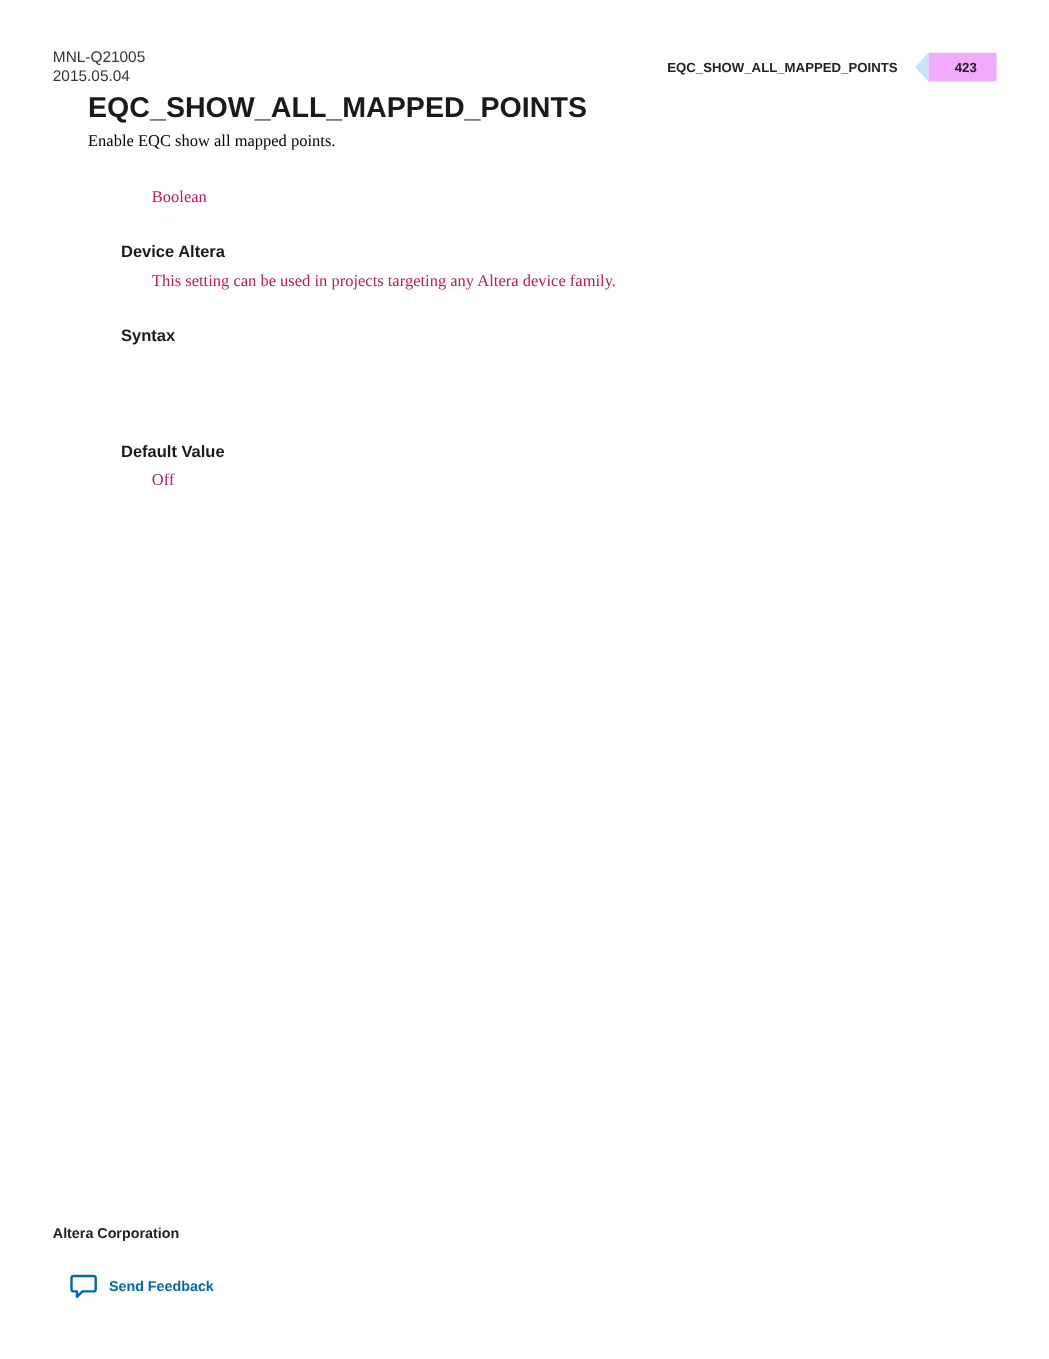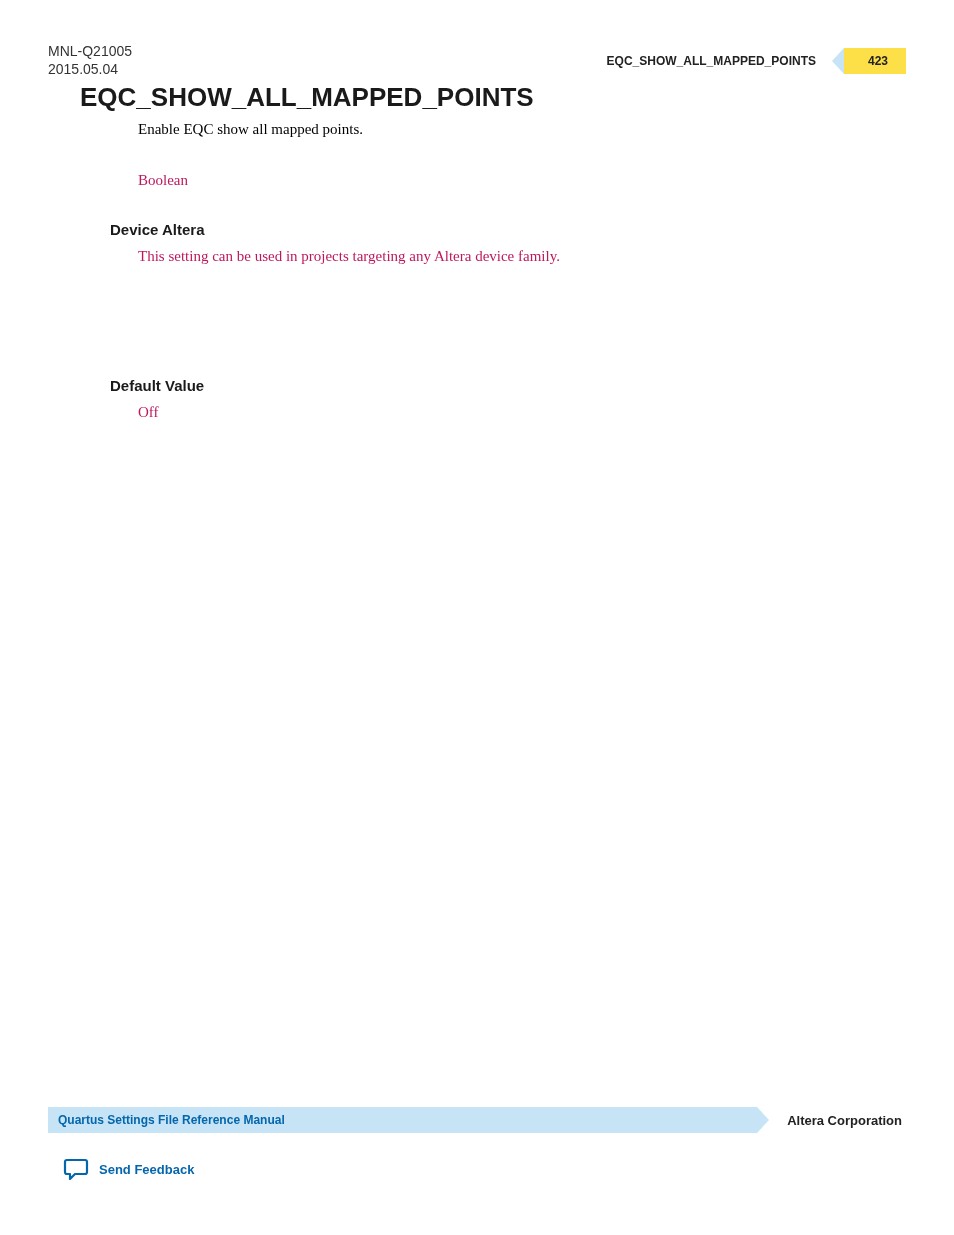--- a/index.html
+++ b/index.html
@@ -31,21 +31,21 @@
       align-items: center;
       gap: 0;
     }
     .header-section-title {
       font-size: 12px;
       font-weight: bold;
       color: #222;
       padding-right: 28px;
     }
     .page-badge {
-      background: #fde047;
+      background: #f0abfc;
       position: relative;
       padding: 6px 18px 6px 24px;
       font-size: 12px;
       font-weight: bold;
       color: #222;
       text-align: right;
     }
     .page-badge::before {
       content: '';
       position: absolute;
@@ -67,21 +67,20 @@
       font-size: 26px;
       font-weight: bold;
       color: #1a1a1a;
       margin-bottom: 6px;
       font-family: 'Myriad Pro', 'Segoe UI', sans-serif;
     }
     .description {
       font-size: 15px;
       font-family: Georgia, 'Times New Roman', serif;
       color: #000;
-      margin-left: 58px;
       margin-bottom: 30px;
       line-height: 1.4;
     }
     .section-head {
       font-size: 15px;
       font-weight: bold;
       color: #1a1a1a;
       margin-left: 30px;
       margin-bottom: 8px;
       font-family: 'Myriad Pro', 'Segoe UI', sans-serif;
@@ -172,30 +171,28 @@
 
 <div class="main">
   <h1 class="title">EQC_SHOW_ALL_MAPPED_POINTS</h1>
   <p class="description">Enable EQC show all mapped points.</p>
 
   <p class="section-body">Boolean</p>
 
   <h3 class="section-head">Device Altera</h3>
   <p class="section-body">This setting can be used in projects targeting any Altera device family.</p>
 
+  <h3 class="section-head">Syntax</h3>
   <div class="syntax-gap"></div>
 
   <h3 class="section-head">Default Value</h3>
   <p class="section-body">Off</p>
 </div>
 
 <div class="footer-bar">
-  <div class="footer-bar-left">
-    <span class="footer-manual-title">Quartus Settings File Reference Manual</span>
-  </div>
   <span class="footer-corp">Altera Corporation</span>
 </div>
 
 <div class="feedback-area">
   <svg class="feedback-icon" viewBox="0 0 26 22" fill="none">
     <path d="M4 2 L22 2 Q24 2 24 4 L24 14 Q24 16 22 16 L12 16 L7 21 L7 16 L4 16 Q2 16 2 14 L2 4 Q2 2 4 2 Z" stroke="#0466ad" stroke-width="2.2" fill="none" stroke-linejoin="round"></path>
   </svg>
   <span class="feedback-text">Send Feedback</span>
 </div>
 

